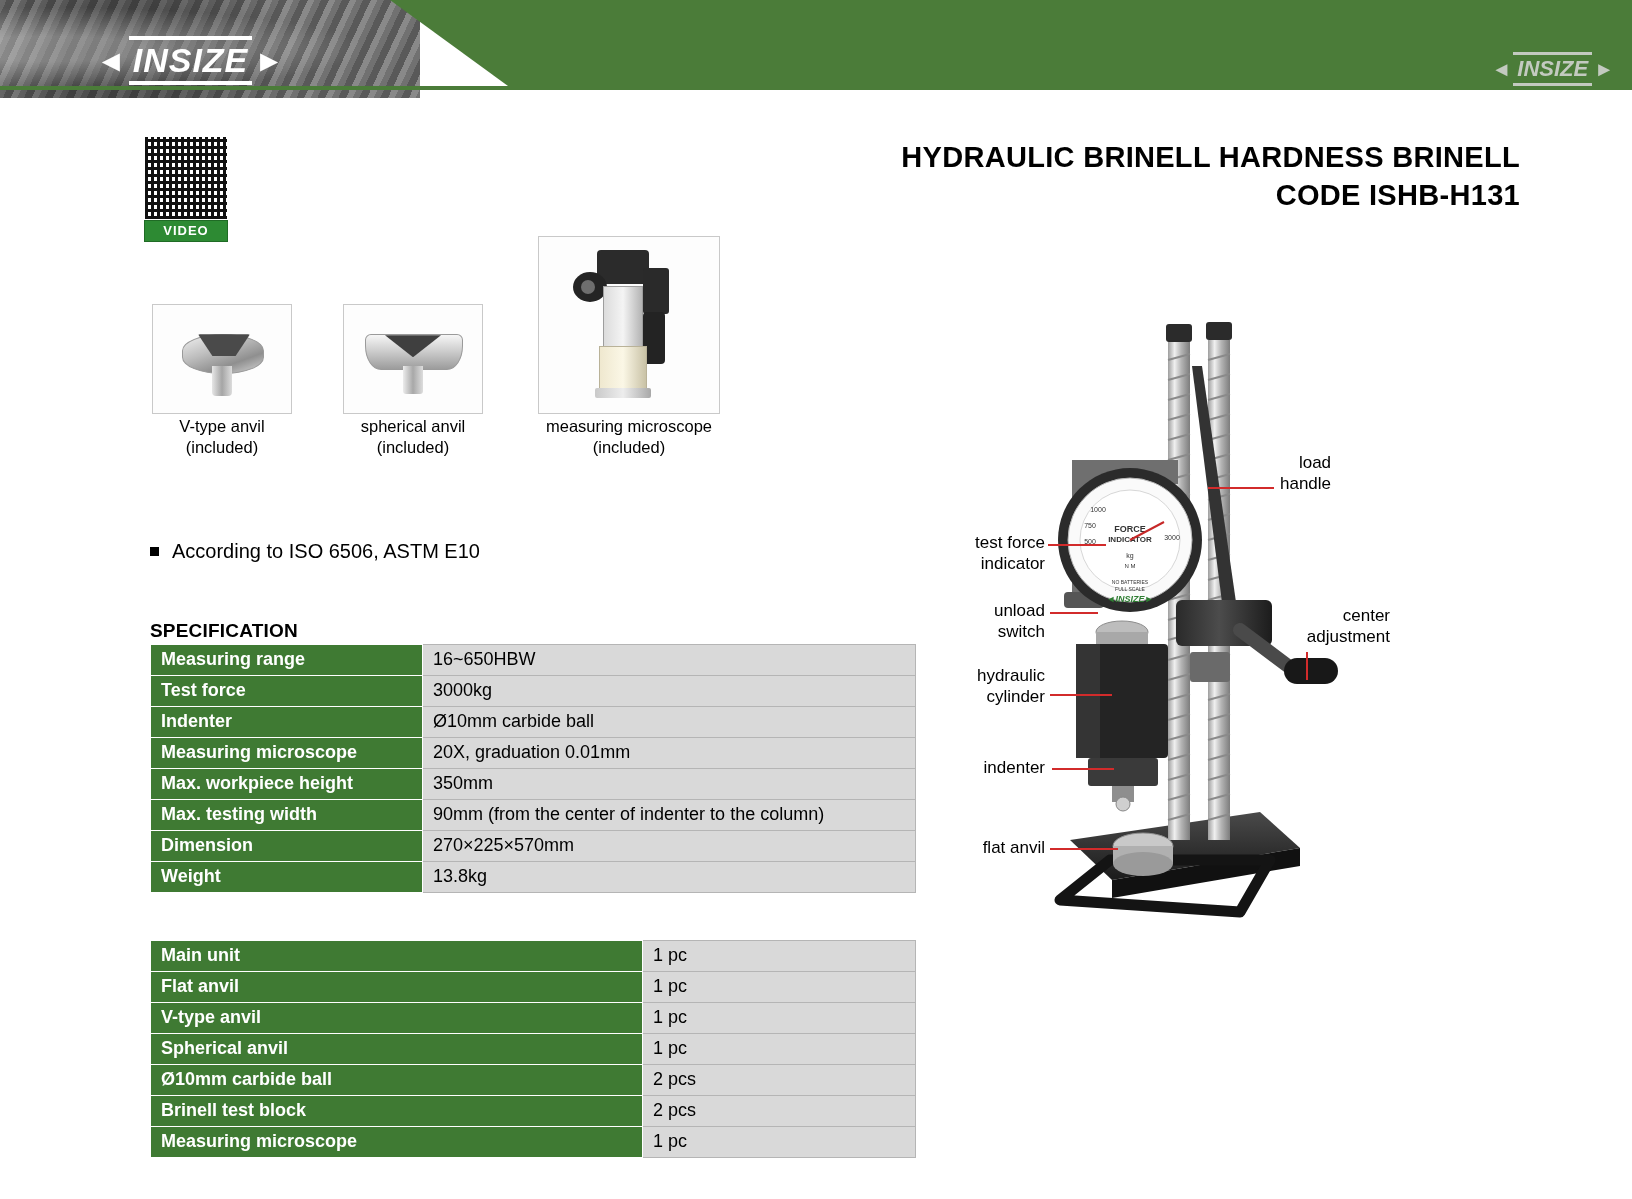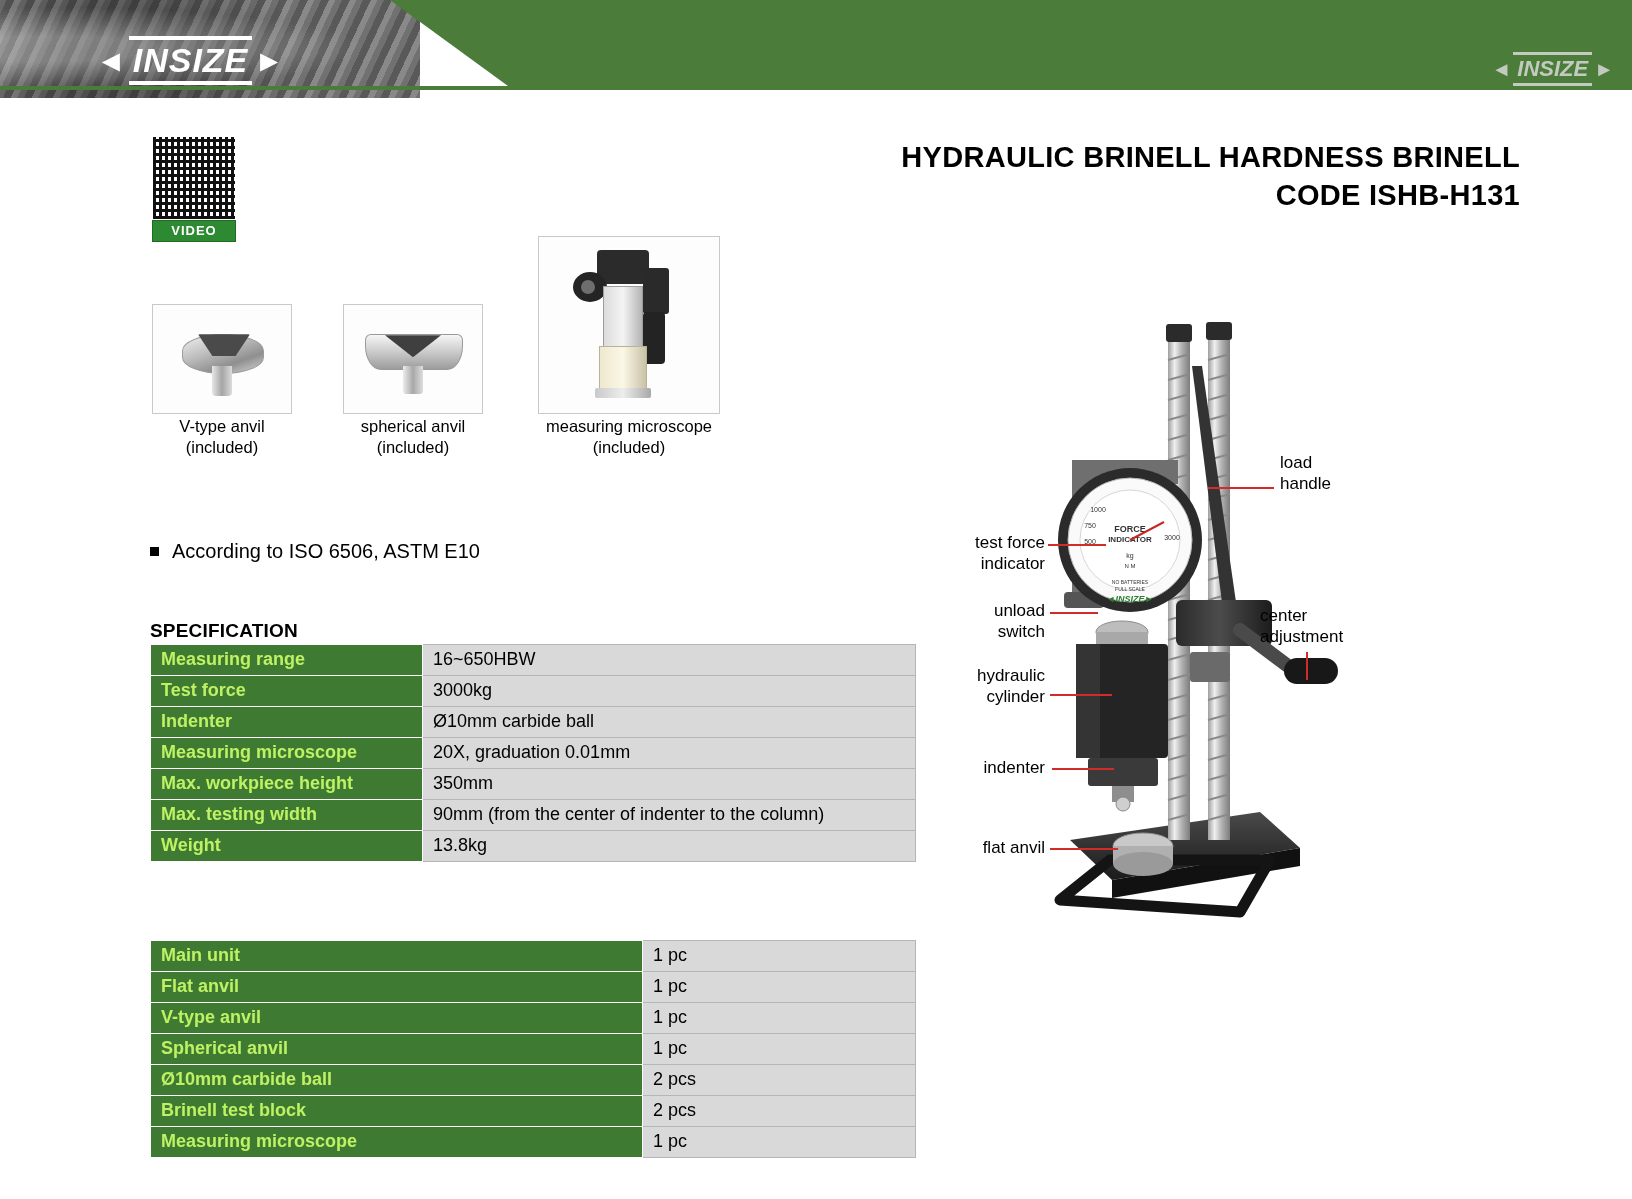--- a/index.html
+++ b/index.html
@@ -106,21 +106,21 @@
     text-align: right;
     font-size: 29px;
     font-weight: bold;
     line-height: 1.32;
     letter-spacing: 0.3px;
   }
 
   
   .qr-wrap {
     position: absolute;
-    left: 152px; top: 136px;
+    left: 144px; top: 136px;
     width: 82px;
   }
   .qr-code {
     width: 82px; height: 82px;
     background-color: #ffffff;
     background-image:
       repeating-linear-gradient(90deg, #111 0 3px, transparent 3px 6px),
       repeating-linear-gradient(0deg, #111 0 3px, transparent 3px 7px);
     border: 1px solid #fff;
   }
@@ -278,21 +278,21 @@
     font-size: 18px;
   }
   table.spec td {
     border: 1px solid #ffffff;
     padding: 4px 10px 5px;
     height: 23px;
     box-sizing: border-box;
   }
   table.spec td.k {
     background: #3f7a33;
-    color: #bef264;
+    color: #ffffff;
     font-weight: bold;
     border-bottom: 1px solid #ffffff;
   }
   table.spec td.v {
     background: #d9d9d9;
     color: #000000;
     border: 1px solid #b5b5b5;
   }
 
   
@@ -300,21 +300,21 @@
     position: absolute;
     left: 940px; top: 300px;
     width: 660px; height: 680px;
   }
   .callout {
     position: absolute;
     font-size: 17px;
     line-height: 1.25;
     color: #000;
   }
-  .callout.right { text-align: left; }
+  .callout.right { text-align: right; }
   .callout.left  { text-align: right; }
   .lead {
     position: absolute;
     background: #d22b2b;
     height: 1.6px;
   }
   .lead.v { width: 1.6px; background: #d22b2b; }
 
   
   .machine { position: absolute; left: 0; top: 0; width: 660px; height: 680px; }
@@ -414,20 +414,24 @@
       <td class="k">Measuring microscope</td>
       <td class="v">20X, graduation 0.01mm</td>
     </tr>
     <tr>
       <td class="k">Max. workpiece height</td>
       <td class="v">350mm</td>
     </tr>
     <tr>
       <td class="k">Max. testing width</td>
       <td class="v">90mm (from the center of indenter to the column)</td>
+    </tr>
+    <tr>
+      <td class="k">Dimension</td>
+      <td class="v">270×225×570mm</td>
     </tr>
     <tr>
       <td class="k">Weight</td>
       <td class="v">13.8kg</td>
     </tr>
   </tbody>
 </table>
 
 <div class="section-heading" style="left:150px; top:915px;margin-top:34px;">STANDARD DELIVERY</div>
 <table class="spec" style="left:150px; top:940px; width:766px;">

